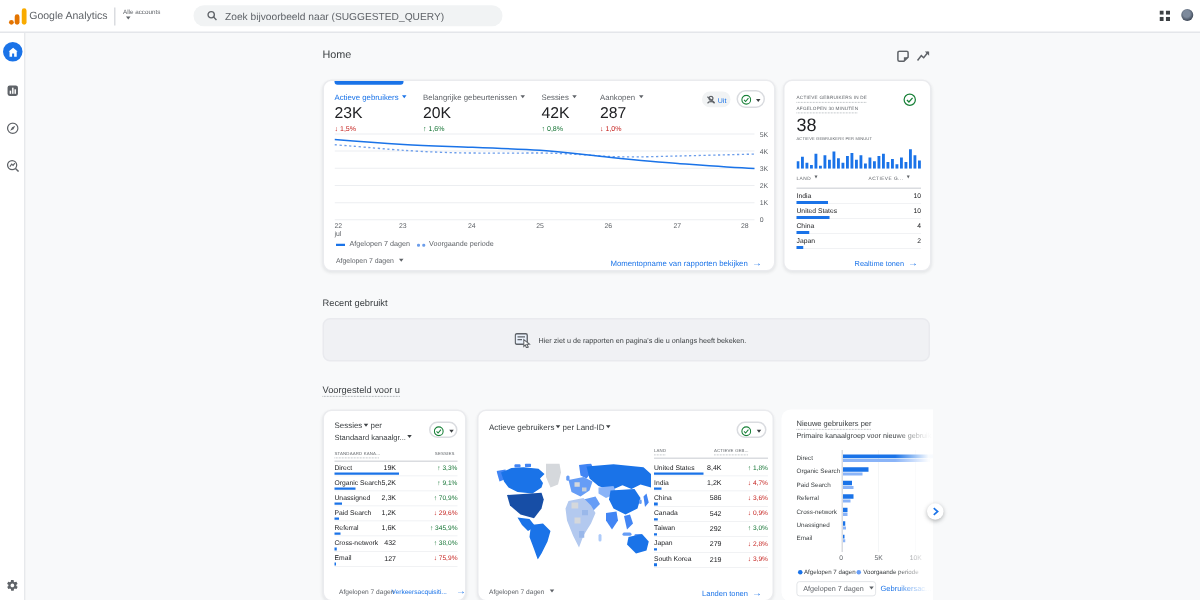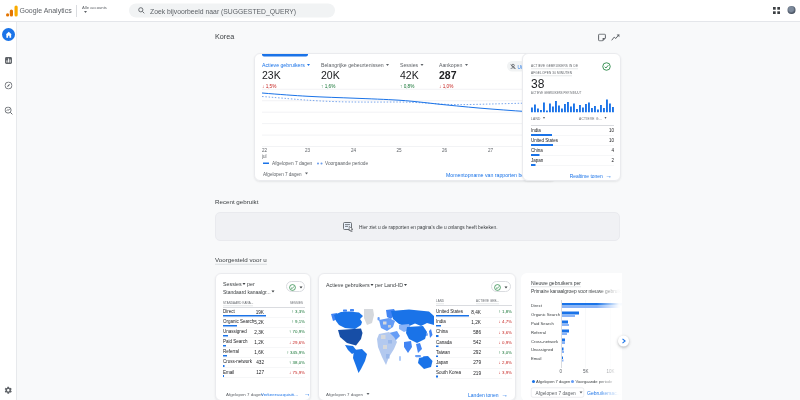--- a/index.html
+++ b/index.html
@@ -66,43 +66,43 @@
   <svg class="abs" style="left:4.5px;top:84.5px;" width="8.5" height="8.5" viewBox="0 0 9.5 9.5">
         <circle cx="4" cy="4" r="3.4" fill="none" stroke="#5f6368" stroke-width="0.95"></circle>
         <line x1="6.5" y1="6.5" x2="8.8" y2="8.8" stroke="#5f6368" stroke-width="1.1"></line>
         <path d="M2.3 5.1 L3.7 3.3 L4.7 4.2 L6 2.5" fill="none" stroke="#5f6368" stroke-width="0.85"></path>
       </svg>
   <svg class="abs" style="left:4px;top:364px;" width="8.5" height="8.5" viewBox="0 0 24 24">
         <path fill="#5f6368" d="M19.4 13c0-.3.1-.6.1-1s0-.7-.1-1l2.1-1.6c.2-.2.2-.4.1-.6l-2-3.5c-.1-.2-.4-.3-.6-.2l-2.5 1c-.5-.4-1.1-.7-1.7-1l-.4-2.6c0-.2-.2-.4-.5-.4h-4c-.2 0-.4.2-.5.4l-.4 2.6c-.6.2-1.1.6-1.7 1l-2.5-1c-.2-.1-.5 0-.6.2l-2 3.5c-.1.2-.1.5.1.6L4.6 11c0 .3-.1.6-.1 1s0 .7.1 1l-2.1 1.6c-.2.2-.2.4-.1.6l2 3.5c.1.2.4.3.6.2l2.5-1c.5.4 1.1.7 1.7 1l.4 2.6c0 .2.2.4.5.4h4c.2 0 .4-.2.5-.4l.4-2.6c.6-.2 1.1-.6 1.7-1l2.5 1c.2.1.5 0 .6-.2l2-3.5c.1-.2.1-.5-.1-.6L19.4 13zM12 15.5c-1.9 0-3.5-1.6-3.5-3.5s1.6-3.5 3.5-3.5 3.5 1.6 3.5 3.5-1.6 3.5-3.5 3.5z"></path>
       </svg>
 </div>
 
-<div class="abs" style="left:215px;top:32.5px;font-size:7.2px;color:#3c4043;">Korea</div>
+<div class="abs" style="left:215px;top:32.5px;font-size:7.2px;color:#3c4043;">Home</div>
 <svg class="abs" style="left:598px;top:33.5px;" width="8" height="8" viewBox="0 0 8 8">
       <path d="M1.6 0.6 H6.4 A1 1 0 0 1 7.4 1.6 V4.6 L4.6 7.4 H1.6 A1 1 0 0 1 0.6 6.4 V1.6 A1 1 0 0 1 1.6 0.6 Z" fill="none" stroke="#5f6368" stroke-width="1"></path>
       <path d="M4.6 7.4 V4.6 H7.4 Z" fill="#5f6368"></path>
     </svg>
 <svg class="abs" style="left:611px;top:33.5px;" width="9" height="8" viewBox="0 0 9 8">
       <path d="M0.7 6.8 L3.2 3.6 L4.8 5 L7.8 1.2" fill="none" stroke="#5f6368" stroke-width="1"></path>
       <path d="M5.6 0.9 h2.8 v2.8 z" fill="#5f6368"></path>
     </svg>
 
-<div class="card" style="left:215px;top:53px;width:302px;height:128px;margin-left:39px;">
+<div class="card" style="left:215px;top:53px;width:302px;height:128px;">
   <div class="abs" style="left:7px;top:0;width:46px;height:2.5px;background:#1a73e8;border-radius:0 0 2px 2px;"></div>
   <div class="abs blue" style="left:7px;top:8.5px;font-size:5.2px;">Actieve gebruikers <span class="car"></span></div>
   <div class="abs dark" style="left:7px;top:15.5px;font-size:10.5px;">23K</div>
   <div class="abs red" style="left:7px;top:29px;font-size:4.7px;">↓ 1,5%</div>
   <div class="abs gray" style="left:66px;top:8.5px;font-size:5.2px;">Belangrijke gebeurtenissen <span class="car"></span></div>
   <div class="abs dark" style="left:66px;top:15.5px;font-size:10.5px;">20K</div>
   <div class="abs green" style="left:66px;top:29px;font-size:4.7px;">↑ 1,6%</div>
   <div class="abs gray" style="left:145px;top:8.5px;font-size:5.2px;">Sessies <span class="car"></span></div>
   <div class="abs dark" style="left:145px;top:15.5px;font-size:10.5px;">42K</div>
   <div class="abs green" style="left:145px;top:29px;font-size:4.7px;">↑ 0,8%</div>
   <div class="abs gray" style="left:184px;top:8.5px;font-size:5.2px;">Aankopen <span class="car"></span></div>
-  <div class="abs dark" style="left:184px;top:15.5px;font-size:10.5px;font-weight:bold;">287</div>
+  <div class="abs dark" style="left:184px;top:15.5px;font-size:10.5px;">287</div>
   <div class="abs red" style="left:184px;top:29px;font-size:4.7px;">↓ 1,0%</div>
   <div class="abs" style="left:252px;top:7px;width:19px;height:10.5px;background:#f1f3f4;border-radius:5.5px;">
     <svg class="abs" style="left:3px;top:2.5px;" width="6" height="6" viewBox="0 0 6 6">
           <circle cx="3" cy="2" r="1.3" fill="none" stroke="#5f6368" stroke-width="0.8"></circle>
           <path d="M0.8 5.4 C1.2 3.8 4.8 3.8 5.2 5.4" fill="none" stroke="#5f6368" stroke-width="0.8"></path>
           <line x1="0.6" y1="1" x2="5.4" y2="5" stroke="#5f6368" stroke-width="0.8"></line>
         </svg>
     <div class="abs blue" style="left:10.5px;top:3px;font-size:4.7px;">Uit</div>
   </div>
   <div class="abs" style="left:275px;top:6px;width:19px;height:12px;background:#fff;border:1px solid #dadce0;border-radius:6px;">

